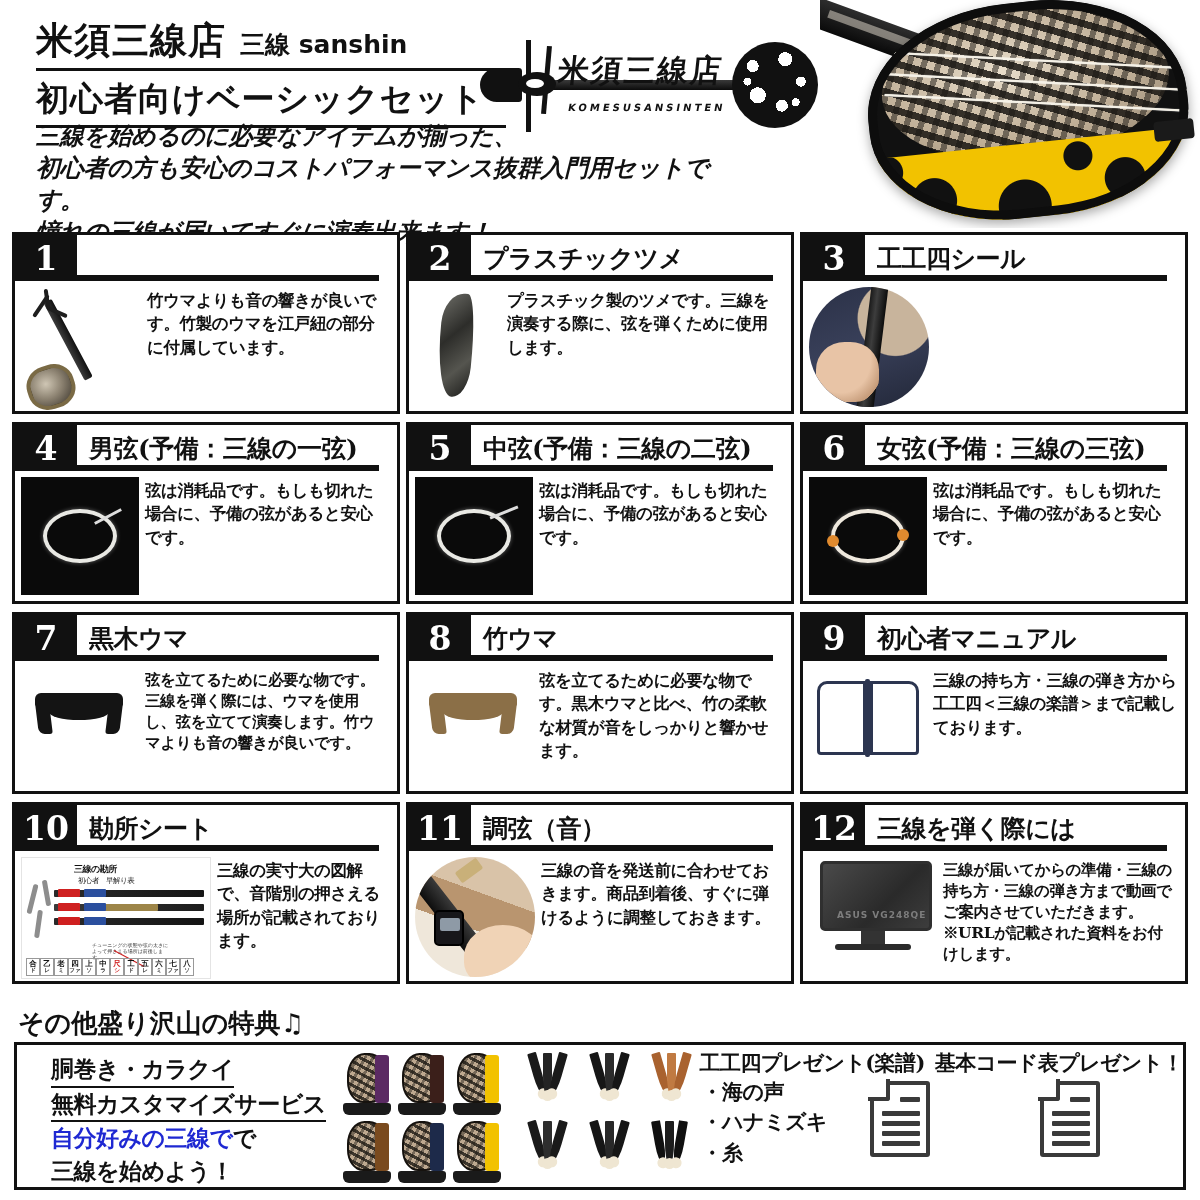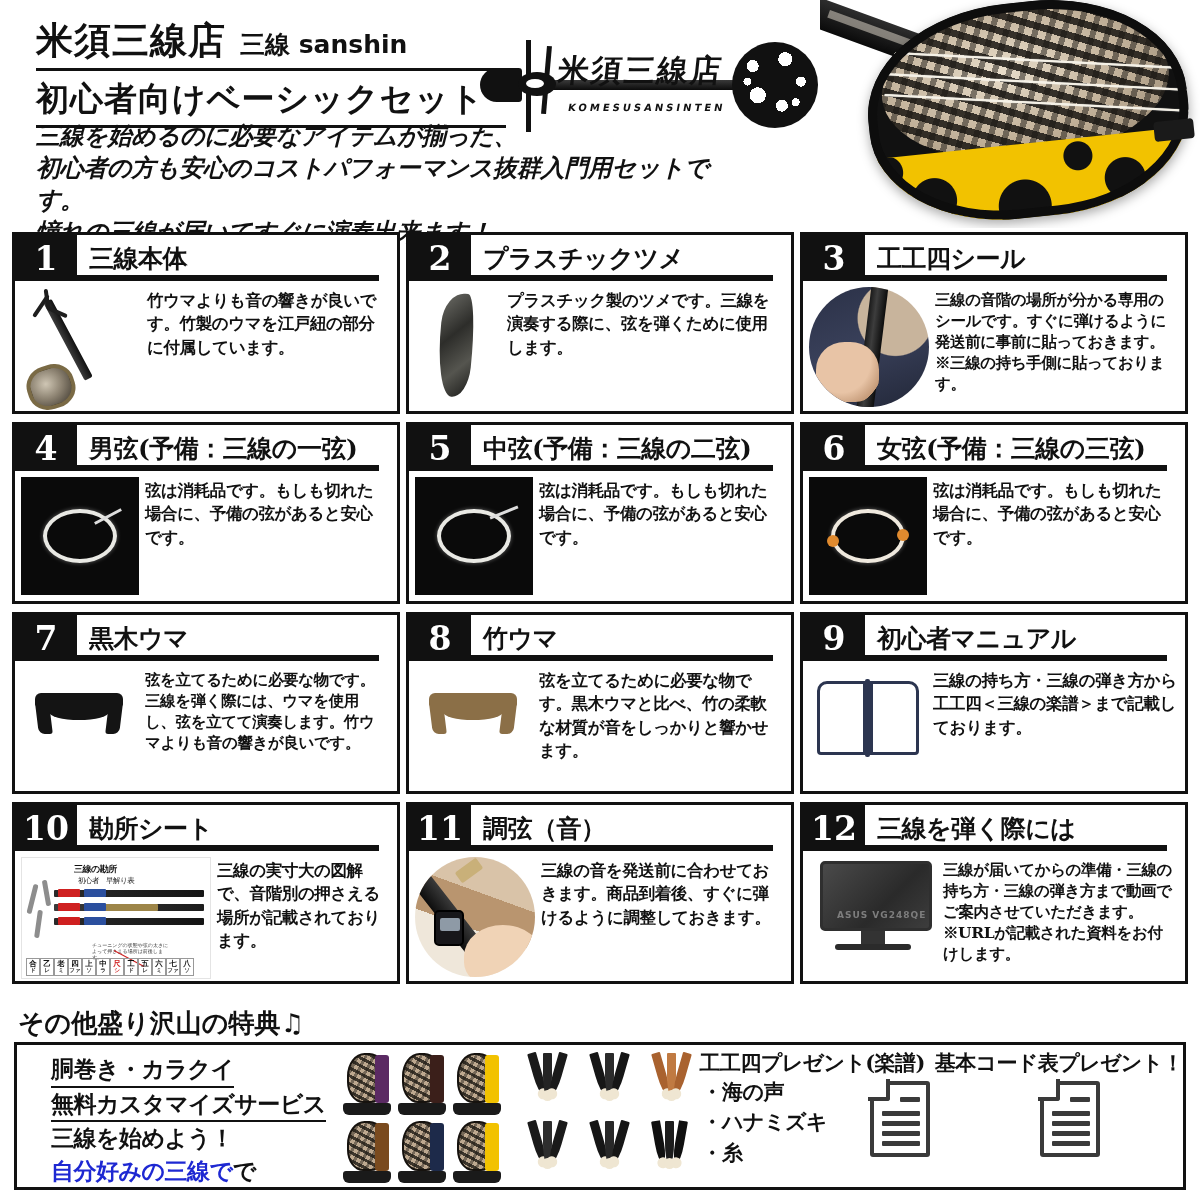--- a/index.html
+++ b/index.html
@@ -316,21 +316,20 @@
       </div>
       <div class="hp-peg"></div>
     </div>
   </div>
 
   <div class="grid">
 
     <div class="card">
       <div class="card-head">
         <div class="card-num">1</div>
-        <div class="card-title">三線本体</div>
         <div class="card-rule"></div>
       </div>
       <div class="card-body">
         <div class="fig fig-sanshin">
           <div class="fs-neck"></div>
           <div class="fs-peg" style="left:18px;top:6px;width:4px;height:26px;transform:rotate(34deg);"></div>
           <div class="fs-peg" style="left:34px;top:14px;width:4px;height:22px;transform:rotate(-66deg);"></div>
           <div class="fs-peg" style="left:24px;top:2px;width:4px;height:20px;transform:rotate(-8deg);"></div>
           <div class="fs-body"></div>
         </div>
@@ -353,21 +352,20 @@
     </div>
 
     <div class="card">
       <div class="card-head">
         <div class="card-num">3</div>
         <div class="card-title">工工四シール</div>
         <div class="card-rule"></div>
       </div>
       <div class="card-body">
         <div class="fig-photo ph-sticker"></div>
-        <div class="card-desc sm">三線の音階の場所が分かる専用のシールです。すぐに弾けるように発送前に事前に貼っておきます。※三線の持ち手側に貼っております。</div>
       </div>
     </div>
 
     <div class="card">
       <div class="card-head">
         <div class="card-num">4</div>
         <div class="card-title">男弦(予備：三線の一弦)</div>
         <div class="card-rule"></div>
       </div>
       <div class="card-body">
@@ -583,22 +581,22 @@
 
   </div>
 
   <div class="bonus-title">その他盛り沢山の特典♫</div>
 
   <div class="bonus-box">
 
     <div class="bonus-left">
       <div><span class="bl-row ul">胴巻き・カラクイ</span></div>
       <div><span class="bl-row ul">無料カスタマイズサービス</span></div>
+      <div class="bl-row"><span class="blue">自分好みの三線で</span>で</div>
       <div class="bl-row">三線を始めよう！</div>
-      <div class="bl-row"><span class="blue">自分好みの三線で</span>で</div>
     </div>
 
     <div class="bonus-mid">
       <div class="sanshin-row" style="left:4px;top:6px;">
         <div class="ss-mini">
             <div class="ss-skin"></div>
             <div class="ss-wrap" style="background:#5b2a63;"></div>
             <div class="ss-stand"></div>
           </div>
         <div class="ss-mini">

